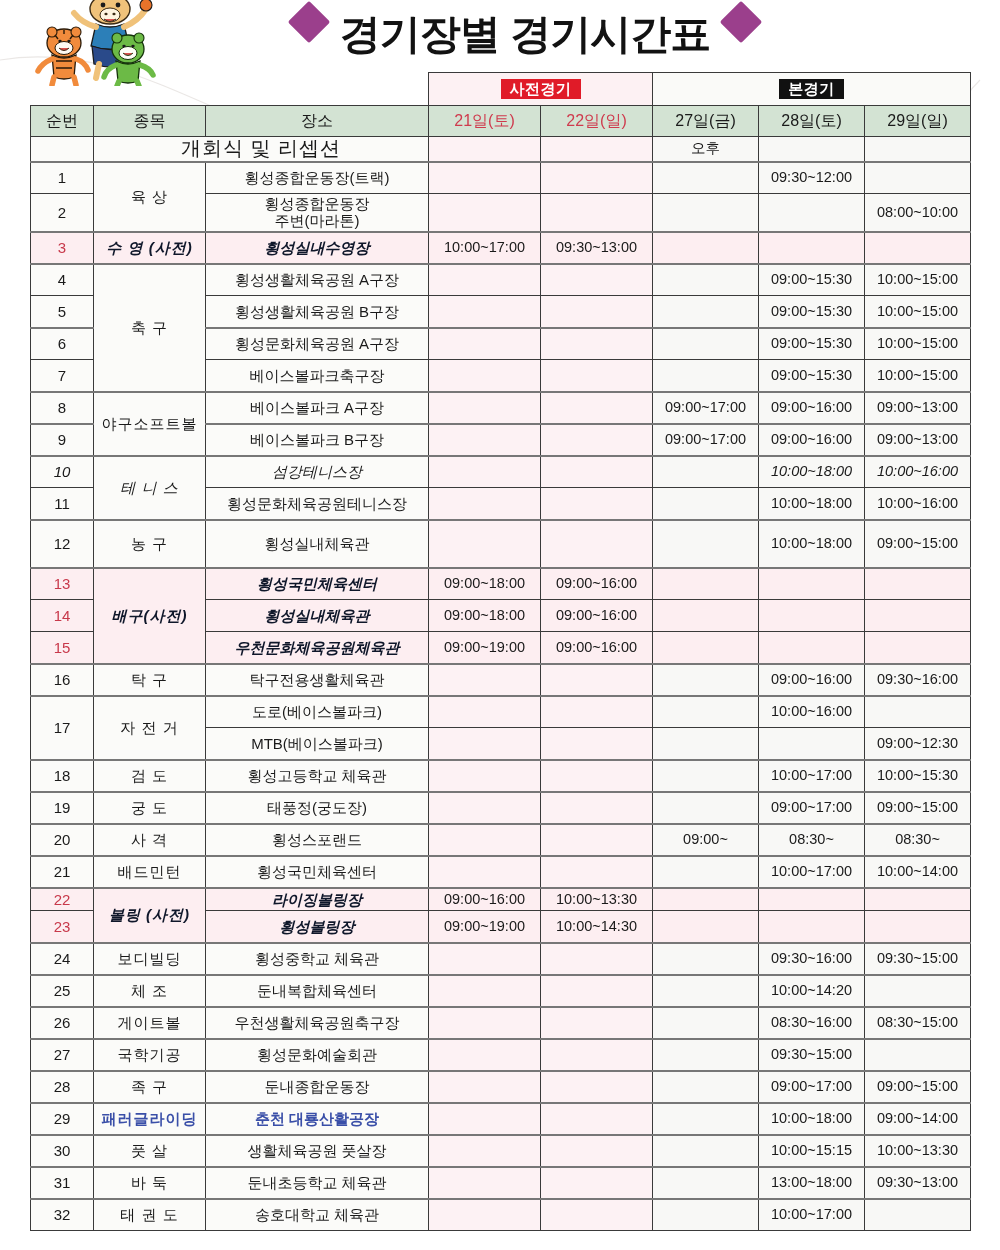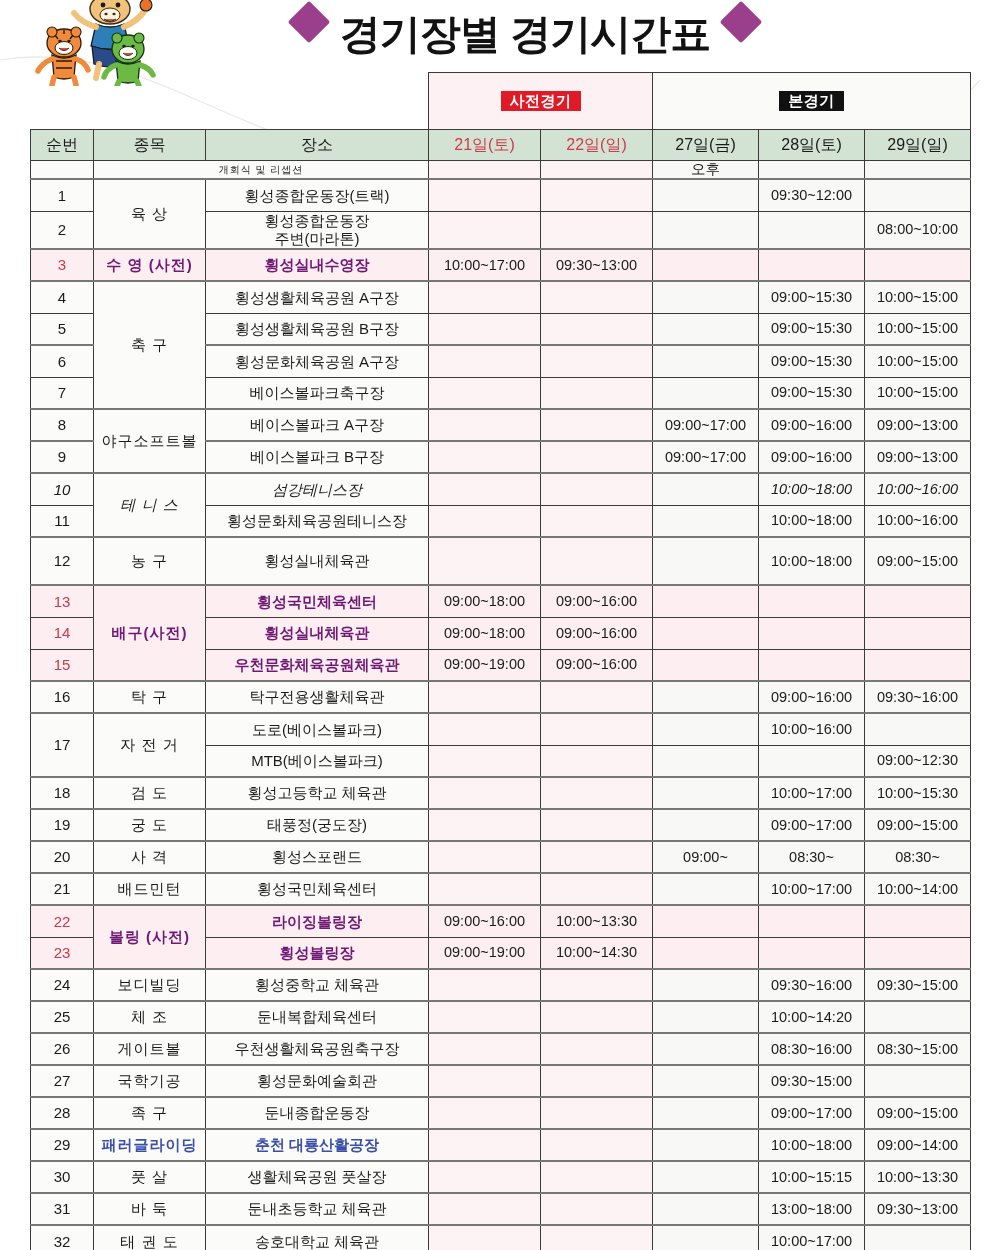--- a/index.html
+++ b/index.html
@@ -62,21 +62,21 @@
   col.c-no{width:63px;}
   col.c-sport{width:112px;}
   col.c-place{width:223px;}
   col.c-d21{width:112px;}
   col.c-d22{width:112px;}
   col.c-d27{width:106px;}
   col.c-d28{width:106px;}
   col.c-d29{width:106px;}
 
   
-  tr.badge-row td{border:none;height:32px;padding:12px;background:transparent;}
+  tr.badge-row td{border:none;height:32px;padding:0;background:transparent;}
   tr.badge-row td.pre-band{
     border-left:1px solid #3a3a3a;border-right:1px solid #3a3a3a;
     border-top:1px solid #3a3a3a;
     background:#fdf1f3;
   }
   tr.badge-row td.main-band{
     border-left:1px solid #3a3a3a;border-right:1px solid #3a3a3a;
     border-top:1px solid #3a3a3a;
     background:#fafaf8;
   }
@@ -105,34 +105,34 @@
   td.pre-cell{background:#fdf2f4;font-size:14.5px;}
   td.main-cell{background:#f8f8f6;font-size:14.5px;}
 
   
   tr.pink td.col-no,
   tr.pink td.col-sport,
   tr.pink td.col-place{background:#fdeef1;}
   tr.pink td.main-cell{background:#fdeef1;}
   tr.pink td.pre-cell{background:#fdeef1;}
   tr.pink td.col-sport,
-  tr.pink td.col-place{color:#701a75;font-weight:bold;}
+  tr.pink td.col-place{color:#0f172a;font-weight:bold;font-style:italic;}
   tr.pink td.col-no{color:#c8394b;}
 
   
   tr.blue td.col-sport,
   tr.blue td.col-place{color:#3a4fa8;font-weight:bold;}
 
   
   tr.grp td{border-top:2px solid #777777;}
 
   .two-line{line-height:1.12;}
   .vert-pad{padding:4px 2px;}
 
-  .opening td.col-place{font-size:10px;letter-spacing:1px;}
+  .opening td.col-place{font-size:20px;letter-spacing:1px;}
 </style>
 </head>
 <body>
 
 <svg class="paper-veins" width="1000" height="1250" viewBox="0 0 1000 1250" preserveAspectRatio="none">
   <g fill="none" stroke="#e6e3e0" stroke-width="1.1" opacity="0.85">
     <path d="M0 60 C 120 40, 210 120, 330 150 S 520 240, 620 200"></path>
     <path d="M980 80 C 900 160, 960 260, 900 330 S 840 470, 880 560"></path>
     <path d="M120 330 C 220 420, 330 500, 420 640 S 520 840, 470 1000"></path>
     <path d="M760 620 C 820 700, 880 760, 960 810"></path>
@@ -447,21 +447,21 @@
         <tr class="data-row grp" style="height: 32px;">
           <td class="col-no">21</td>
           <td class="col-sport">배드민턴</td>
           <td class="col-place vert-pad">횡성국민체육센터</td>
           <td class="pre-cell"></td>
           <td class="pre-cell"></td>
           <td class="main-cell"></td>
           <td class="main-cell">10:00~17:00</td>
           <td class="main-cell">10:00~14:00</td>
         </tr>
-        <tr class="data-row pink grp" style="height: 32px;">
+        <tr class="data-row pink grp" style="height: 23px;">
           <td class="col-no">22</td>
           <td class="col-sport" rowspan="2">볼링 (사전)</td>
           <td class="col-place vert-pad">라이징볼링장</td>
           <td class="pre-cell">09:00~16:00</td>
           <td class="pre-cell">10:00~13:30</td>
           <td class="main-cell"></td>
           <td class="main-cell"></td>
           <td class="main-cell"></td>
         </tr>
         <tr class="data-row pink" style="height: 32px; margin-top: 32px;">

